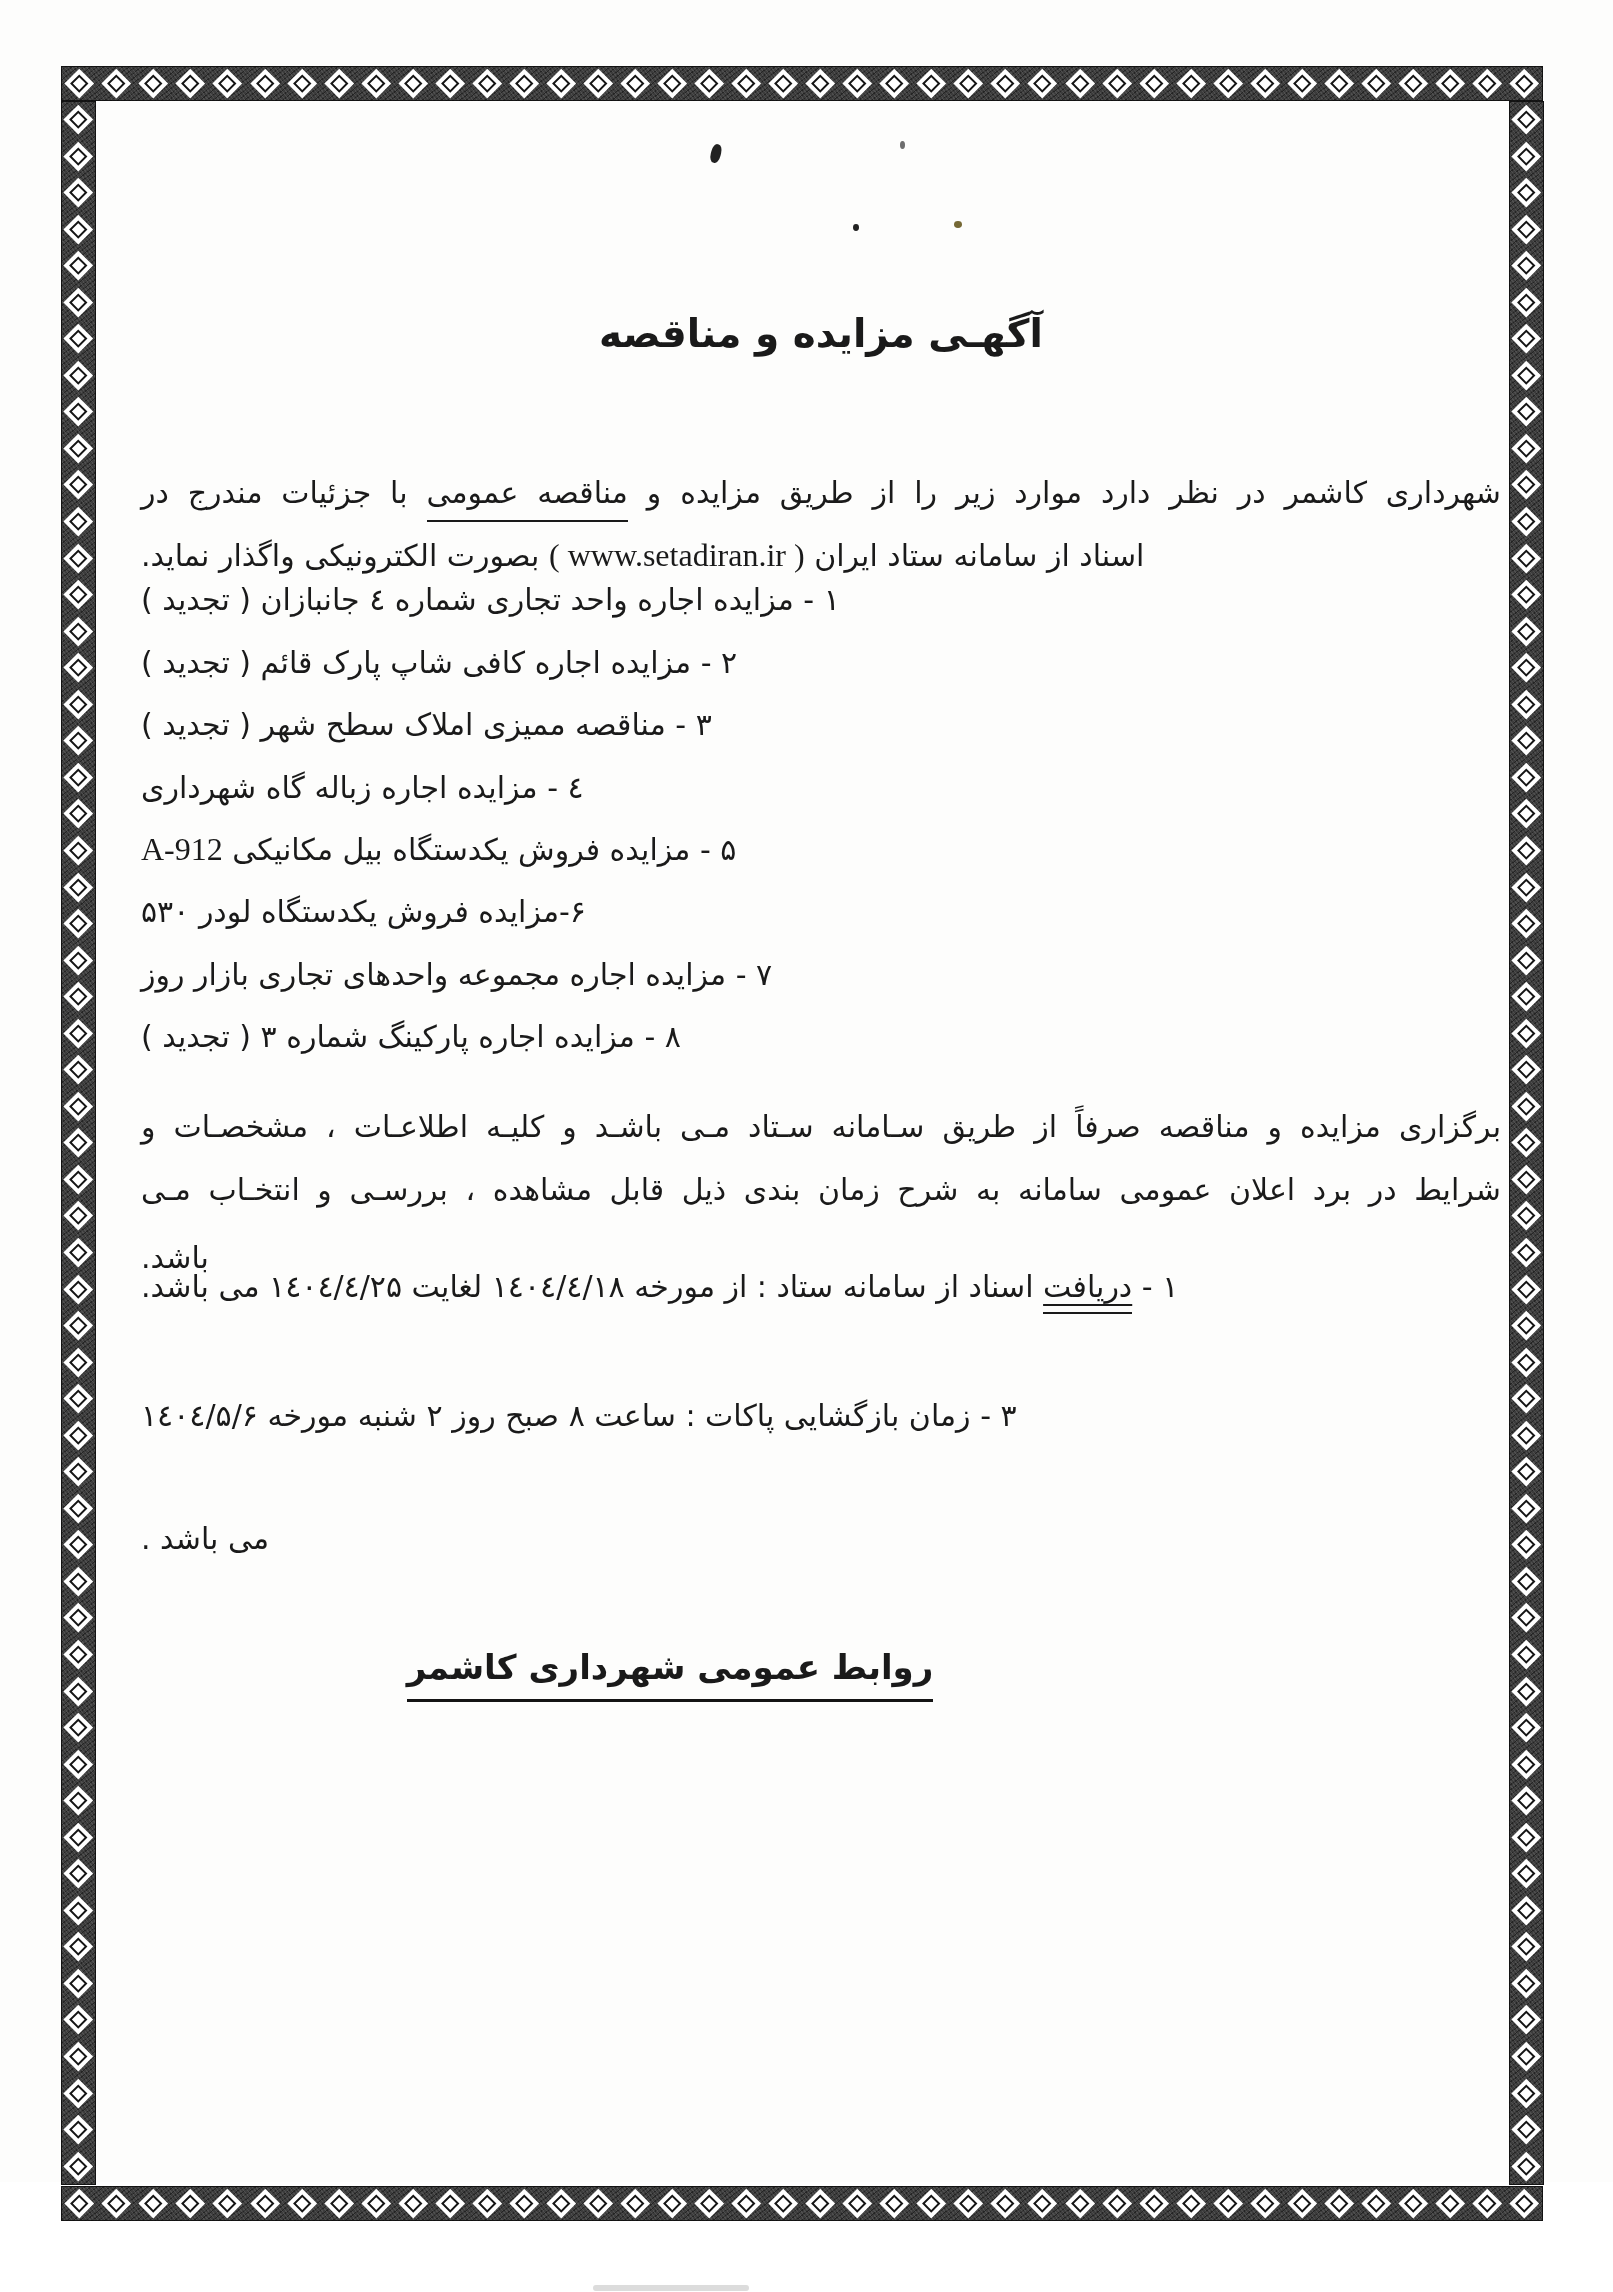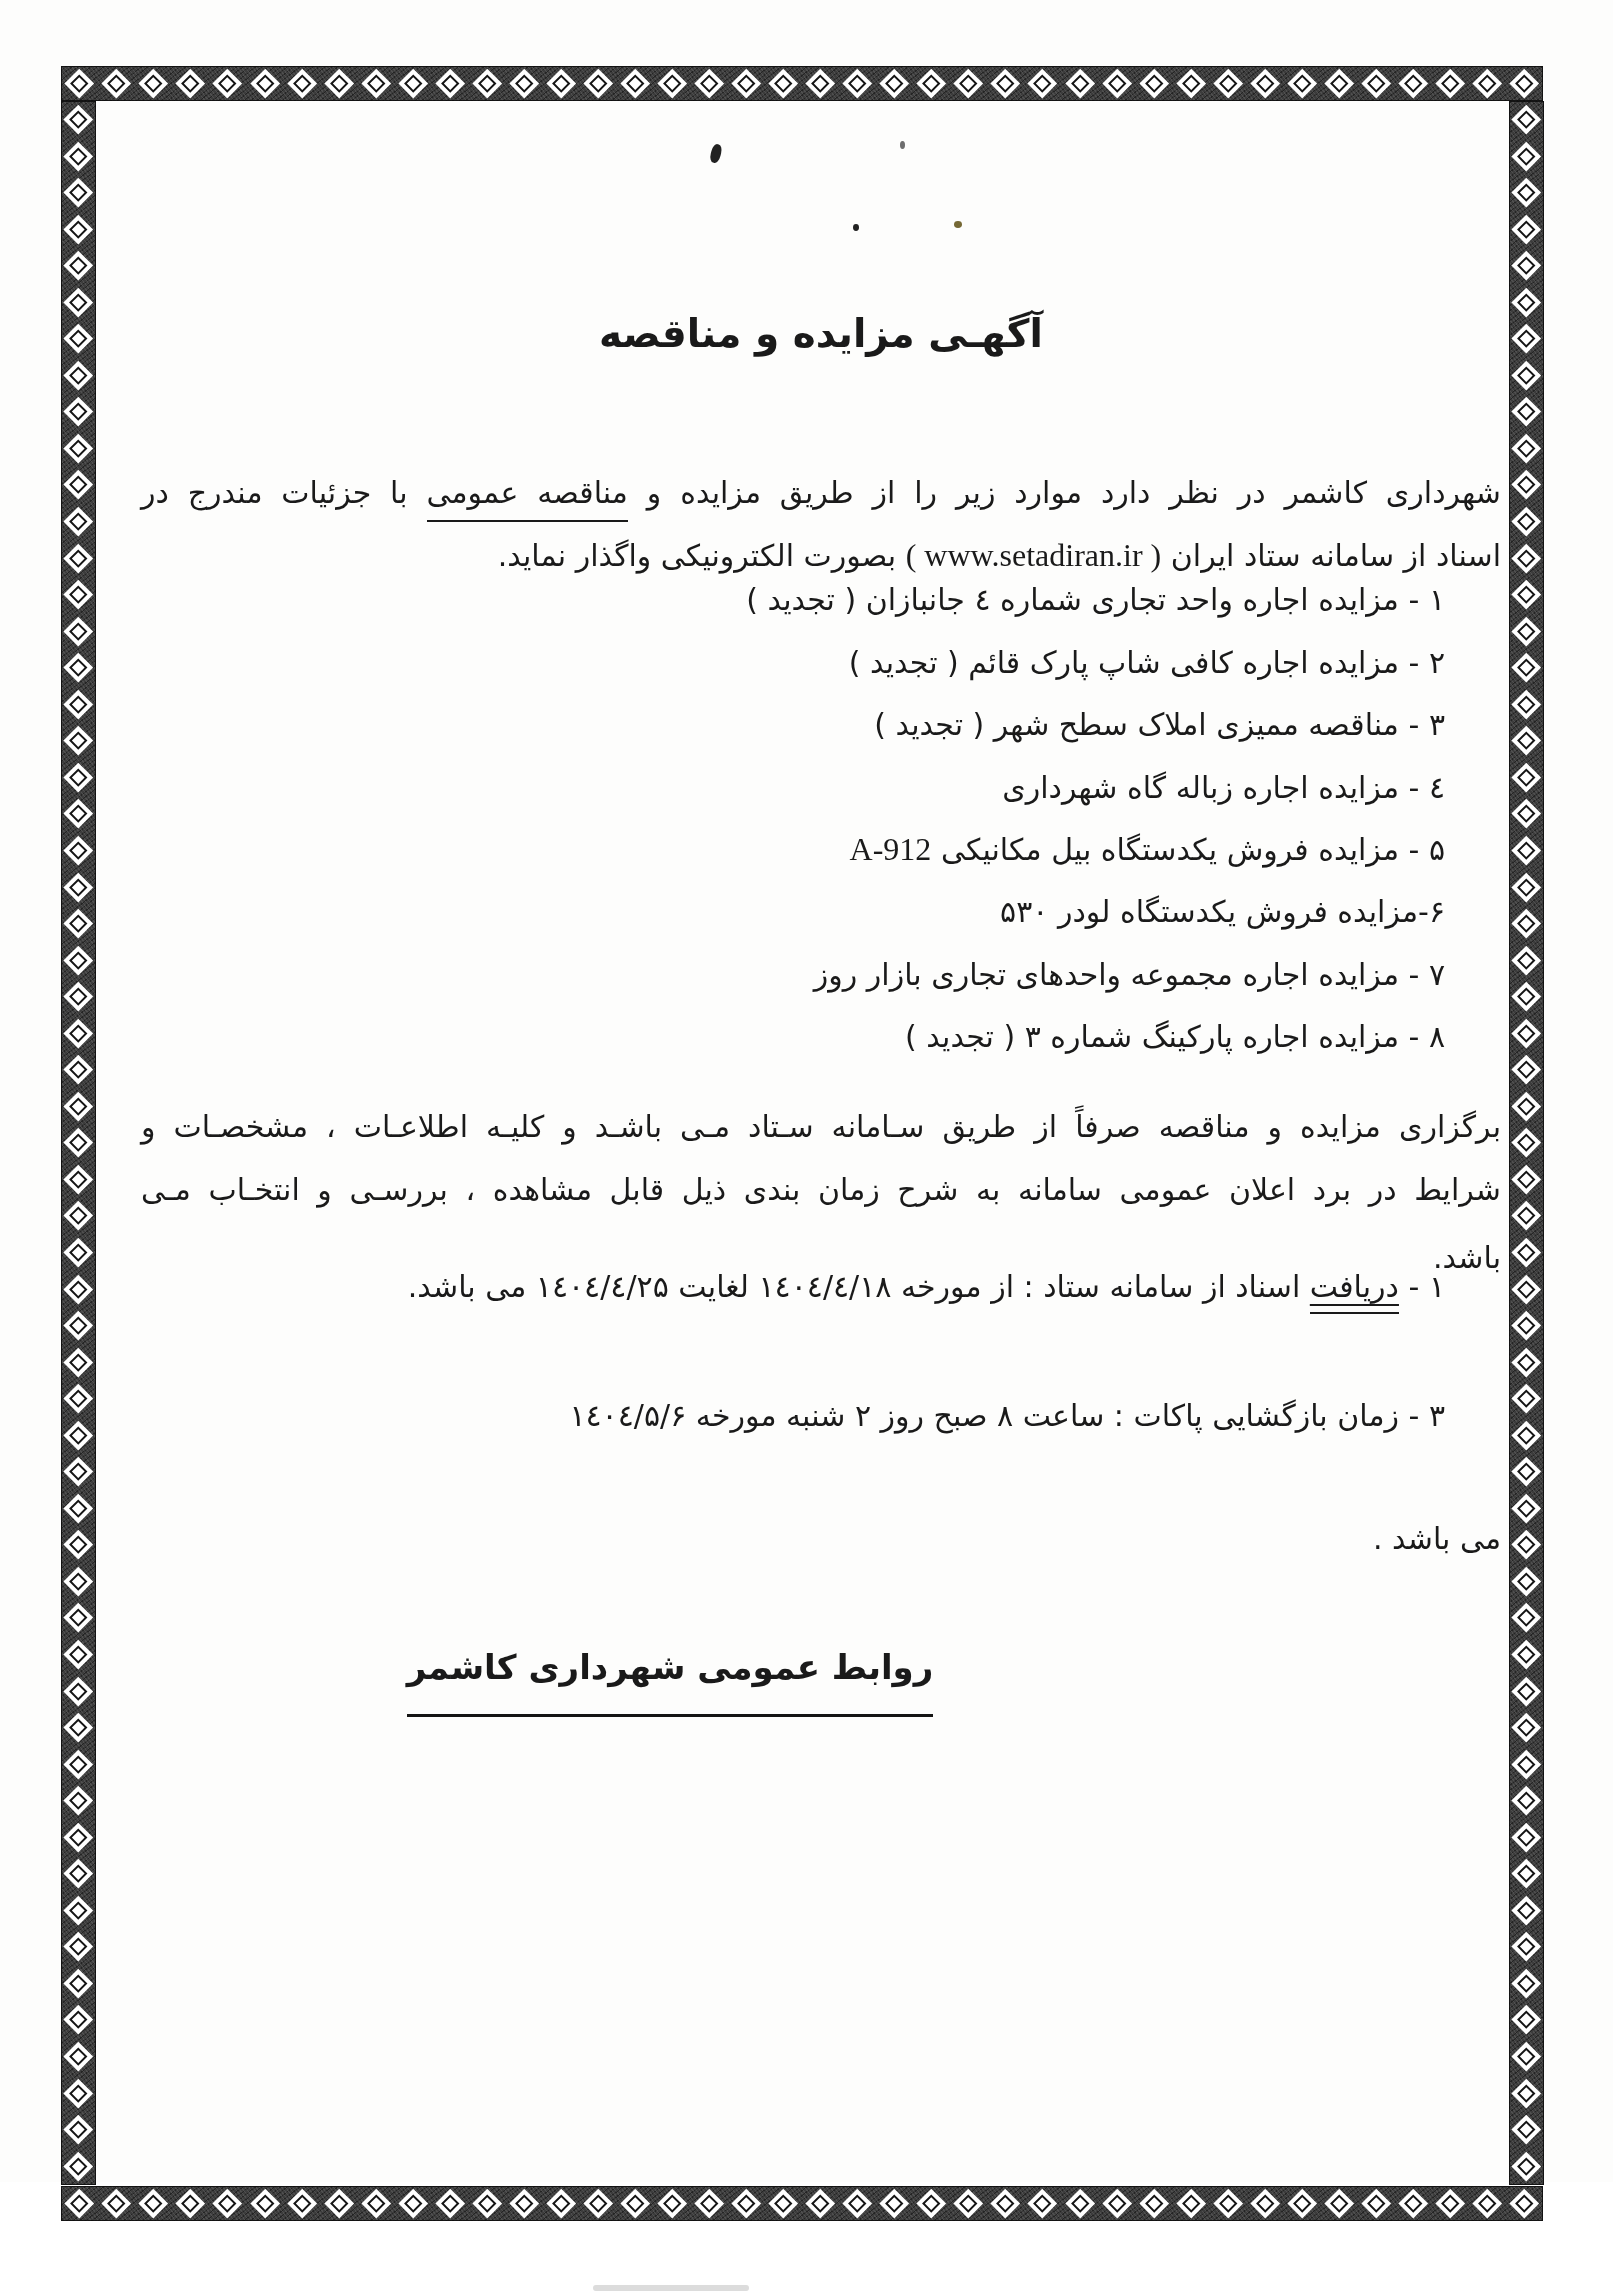--- a/index.html
+++ b/index.html
@@ -34,37 +34,37 @@
   }
 
   
   .title {
     position:absolute; top:279px; left:141px; width:1360px;
     direction:rtl; text-align:center;
     font-size:39px; font-weight:bold; line-height:57px;
   }
   .tline {
     position:absolute; left:141px; width:1360px;
-    direction:rtl; text-align:right;
+    direction:rtl; text-align:left;
     font-size:30px; line-height:45px;
   }
   .indent { width:1304px; }
   .just { text-align:justify; text-align-last:justify; }
   .latin { font-family:"Liberation Serif", serif; font-size:32px; }
   .u  { border-bottom:2.9px solid #1a1a1a; padding-bottom:10px; }
   .u2 {
     text-decoration:underline; text-decoration-thickness:2.4px; text-underline-offset:6.8px;
     border-bottom:2.4px solid #1a1a1a; padding-bottom:8px;
   }
   .sig {
     position:absolute; top:1642px; left:141px; width:1360px;
     direction:rtl; text-align:center; font-size:34px; font-weight:bold; line-height:51px;
   }
   .sig-inner { display:inline-block; transform:translateX(-151px);
-    border-bottom:3.4px solid #141414; padding-bottom:21px; }
+    border-bottom:3.4px solid #141414; padding-bottom:6px; }
 
   
   .speck { position:absolute; background:#222; border-radius:50%; }
   .speck-squiggle { left:711px; top:144px; width:9.8px; height:18.5px; border-radius:45%; transform:rotate(14deg); }
   .speck-a { left:900px; top:141px; width:4.9px; height:7.8px; opacity:.65; }
   .speck-b { left:853px; top:224px; width:5.9px; height:6.8px; }
   .speck-c { left:954px; top:221px; width:7.8px; height:6.8px; background:#5d4e12; opacity:.85; }
   .smudge  { position:absolute; left:593px; top:2285px; width:156px; height:5.9px;
              background:#9a9a9a; opacity:.35; border-radius:2.9px; }
 </style>

